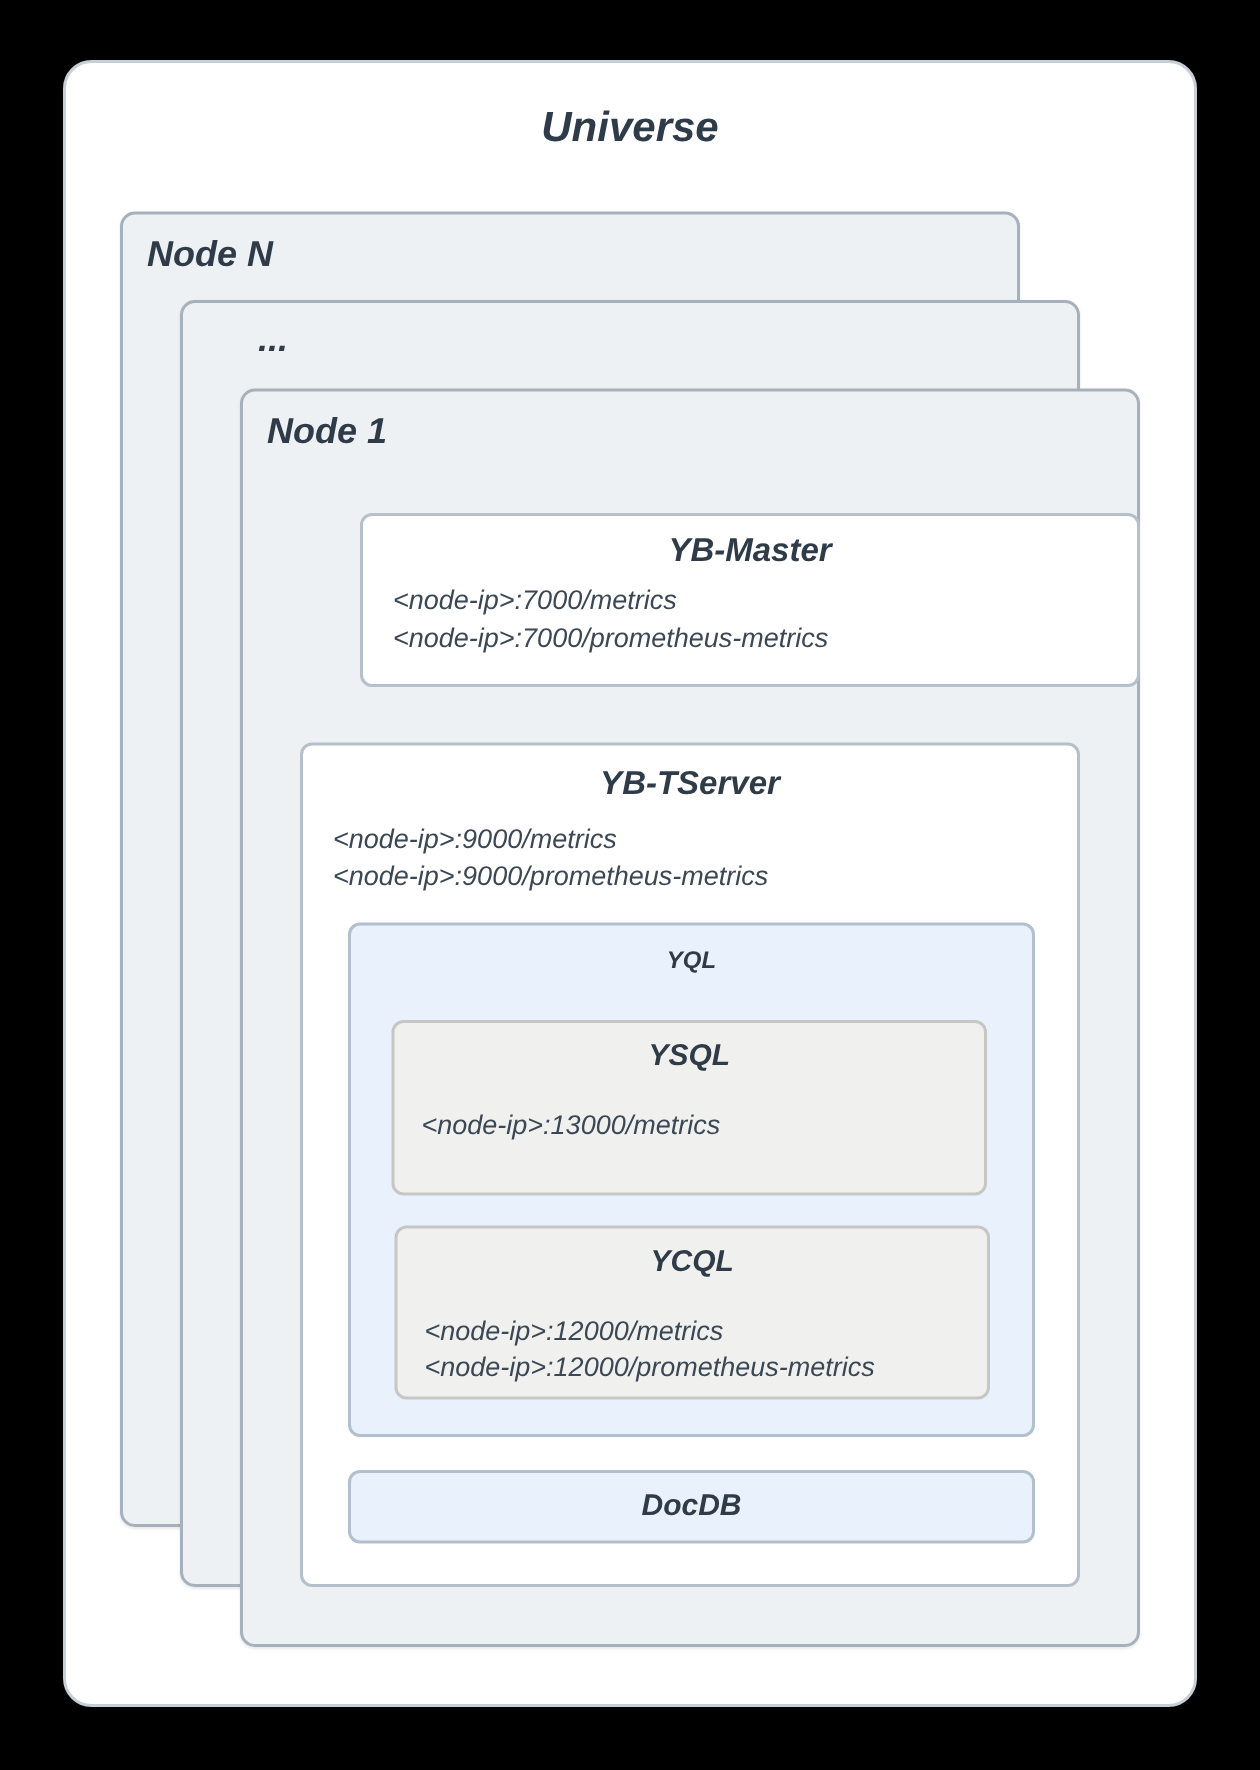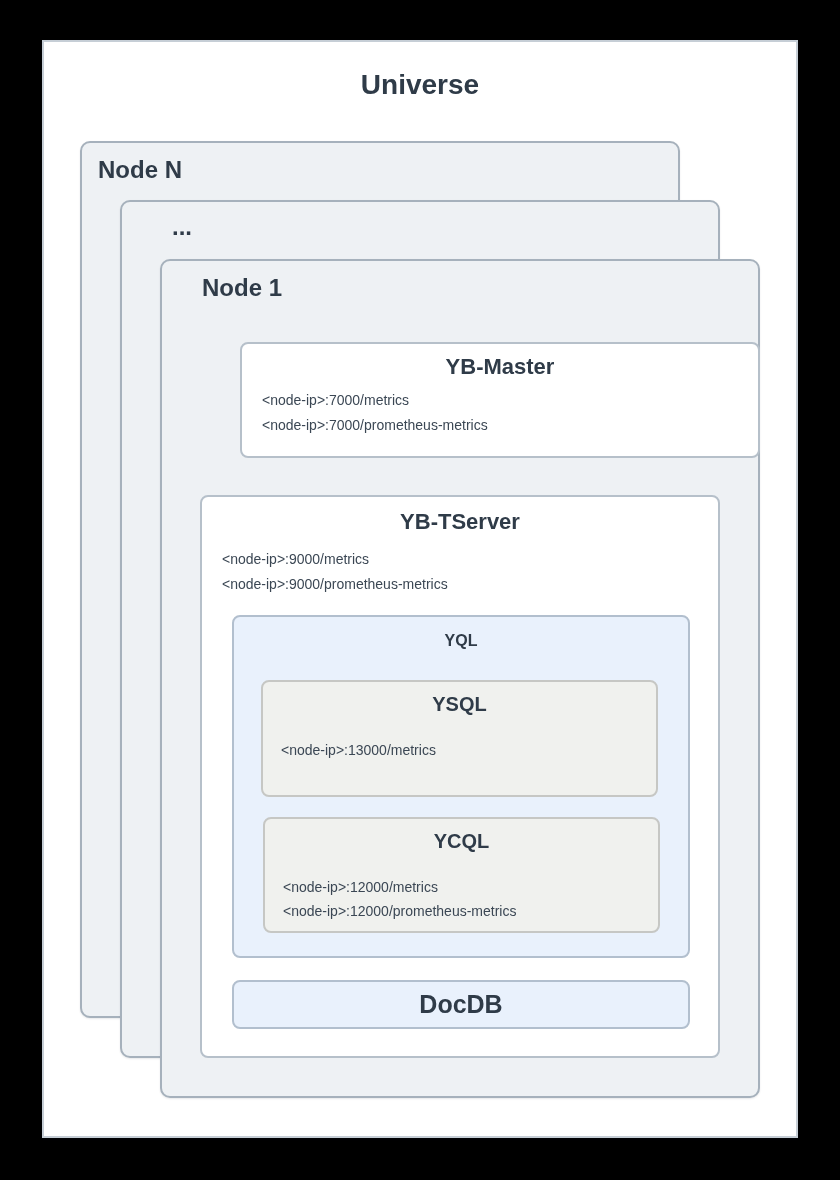--- a/index.html
+++ b/index.html
@@ -13,42 +13,43 @@
     overflow: hidden;
   }
 
   .box { position: absolute; box-sizing: border-box; }
 
   
   .universe {
     left: 42px; top: 40px; width: 756px; height: 1098px;
     background: var(--universe-bg, #fff);
     border: 2px solid var(--universe-border, #c6ced6);
-    border-radius: 0;
+    border-radius: 19px;
     box-shadow: 0 1px 3px rgba(10,20,30,0.25);
+    font-style: italic;
   }
   .universe-title {
     margin-top: 26px;
     text-align: center;
     font-size: 28px;
     font-weight: bold;
     line-height: 34px;
     color: var(--title-text, #2f3b48);
   }
 
   
   .node {
     background: var(--node-bg, #eef1f4);
     border: 2px solid var(--node-border, #a6b1bc);
     border-radius: 10px;
     box-shadow: 0 1px 2px rgba(16,32,48,0.10);
   }
   .node-n   { left: 36px;  top: 99px;  width: 600px; height: 877px; }
   .node-mid { left: 76px;  top: 158px; width: 600px; height: 858px; }
-  .node-1   { left: 116px; top: 217px; width: 600px; height: 839px; padding-left: 24px; }
+  .node-1   { left: 116px; top: 217px; width: 600px; height: 839px; }
 
   .node-label {
     padding: 12px 0 0 16px;
     font-size: 24px;
     font-weight: bold;
     line-height: 30px;
     color: var(--title-text, #2f3b48);
   }
   .mid-label { padding: 10px 0 0 50px; }
 
@@ -66,21 +67,21 @@
     text-align: center;
     font-size: 22px;
     font-weight: bold;
     line-height: 26px;
     color: var(--title-text, #2f3b48);
   }
   .yb-tserver > .component-title { margin-top: 12px; }
 
   .endpoints {
     margin: 8px 0 0 20px;
-    font-size: 14px;
+    font-size: 18px;
     line-height: 25px;
     color: var(--body-text, #3b4754);
   }
   .yb-tserver > .endpoints { margin-top: 12px; }
 
   
   .api {
     background: var(--api-bg, #e9f1fc);
     border: 2px solid var(--api-border, #b2bfce);
     border-radius: 8px;
@@ -91,21 +92,21 @@
 
   .api-title {
     margin-top: 12px;
     text-align: center;
     font-size: 16px;
     font-weight: bold;
     line-height: 24px;
     color: var(--title-text, #2f3b48);
   }
   .docdb-title {
-    font-size: 25px;
+    font-size: 20px;
     font-weight: bold;
     color: var(--title-text, #2f3b48);
   }
 
   
   .subapi {
     background: var(--subapi-bg, #f0f1ee);
     border: 2px solid var(--subapi-border, #c6c7c4);
     border-radius: 8px;
   }

